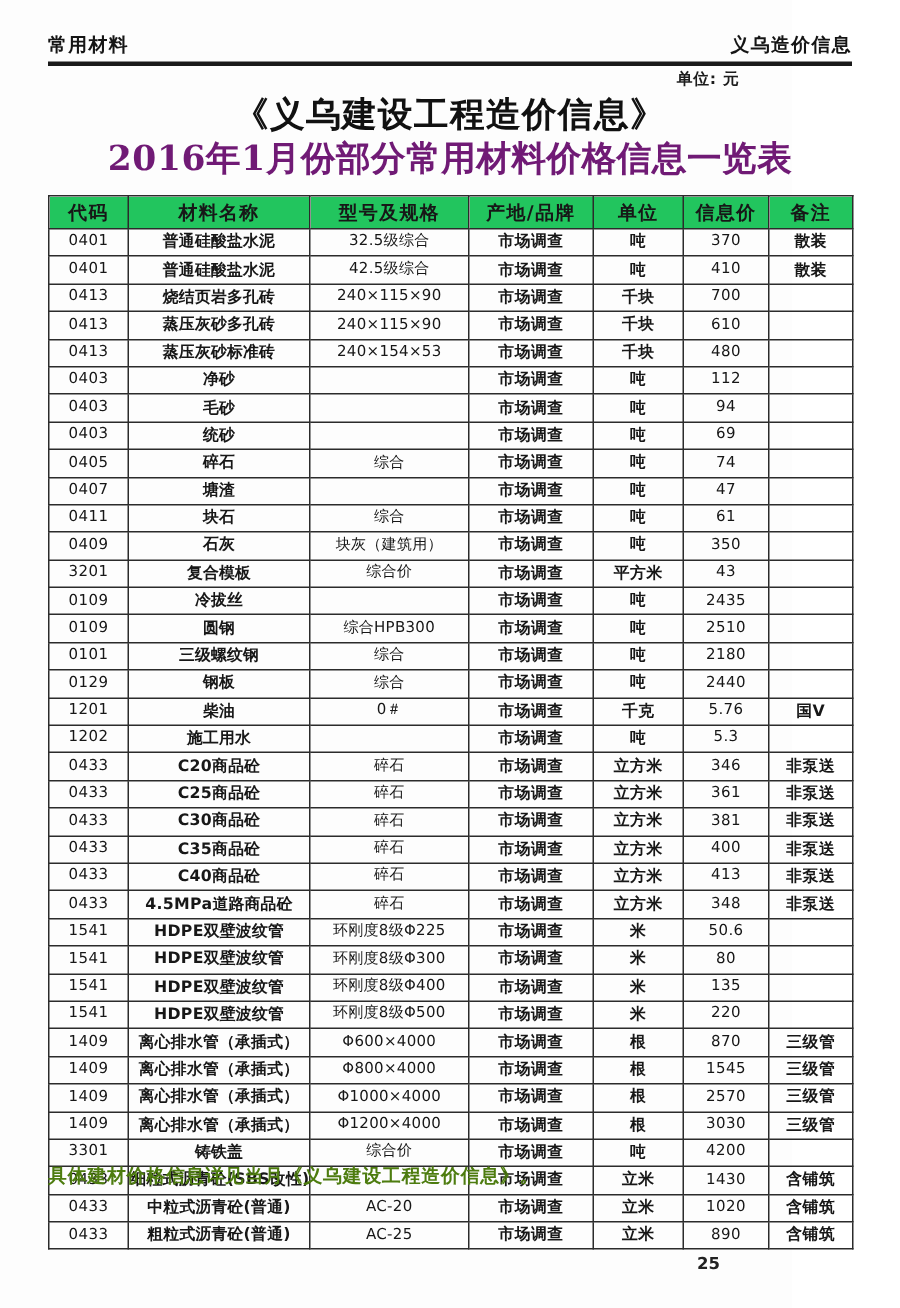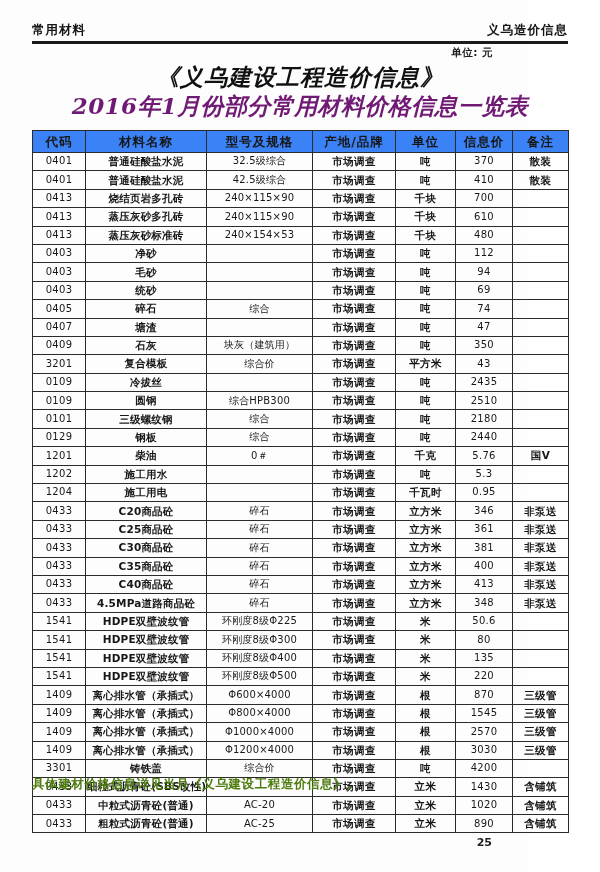--- a/index.html
+++ b/index.html
@@ -56,21 +56,20 @@
     letter-spacing: 0.5px;
   }
 
   
   .title-block {
     position: absolute;
     left: 0;
     top: 64px;
     width: 600px;
     text-align: center;
-    font-style: italic;
   }
   .title-main {
     font-family: "DejaVu Serif", "Liberation Serif", serif;
     font-size: 23px;
     font-weight: bold;
     letter-spacing: 1px;
     line-height: 1.15;
     color: #111;
   }
   .title-sub {
@@ -106,21 +105,21 @@
     padding: 0 1px;
     overflow: hidden;
     white-space: nowrap;
     color: #171717;
   }
   table.pricelist thead th {
     font-size: 12.5px;
     font-weight: bold;
     height: 21px;
     letter-spacing: 1px;
-    background: #3b82f6;
+    background: #22c55e;
   }
   td.c-code    { font-size: 10px; letter-spacing: 0.3px; }
   td.c-name    { font-size: 10.5px; font-weight: bold; letter-spacing: 0.2px; }
   td.c-spec    { font-size: 10px; letter-spacing: 0.2px; }
   td.c-origin  { font-size: 10.5px; font-weight: bold; letter-spacing: 0.4px; }
   td.c-unit    { font-size: 10.5px; font-weight: bold; letter-spacing: 0.4px; }
   td.c-price   { font-size: 10px; letter-spacing: 0.3px; }
   td.c-remark  { font-size: 10.5px; font-weight: bold; letter-spacing: 0.4px; }
 
   
@@ -137,21 +136,21 @@
     position: absolute;
     left: 32px;
     top: 776px;
     font-size: 12.5px;
     font-weight: bold;
     letter-spacing: 0.6px;
     color: #4d7c0f;
   }
   .page-number {
     position: absolute;
-    right: 36px;
+    right: 48px;
     bottom: 23px;
     font-size: 11px;
     font-weight: bold;
     color: #222;
   }
 </style>
 </head>
 <body>
 
 <div class="page">
@@ -276,20 +275,29 @@
           <tr>
             <td class="c-code">0407</td>
             <td class="c-name">塘渣</td>
             <td class="c-spec"></td>
             <td class="c-origin">市场调查</td>
             <td class="c-unit">吨</td>
             <td class="c-price">47</td>
             <td class="c-remark"></td>
           </tr>
           <tr>
+            <td class="c-code">0411</td>
+            <td class="c-name">块石</td>
+            <td class="c-spec">综合</td>
+            <td class="c-origin">市场调查</td>
+            <td class="c-unit">吨</td>
+            <td class="c-price">61</td>
+            <td class="c-remark"></td>
+          </tr>
+          <tr>
             <td class="c-code">0409</td>
             <td class="c-name">石灰</td>
             <td class="c-spec">块灰（建筑用）</td>
             <td class="c-origin">市场调查</td>
             <td class="c-unit">吨</td>
             <td class="c-price">350</td>
             <td class="c-remark"></td>
           </tr>
           <tr>
             <td class="c-code">3201</td>
@@ -348,29 +356,20 @@
           <tr>
             <td class="c-code">1202</td>
             <td class="c-name">施工用水</td>
             <td class="c-spec"></td>
             <td class="c-origin">市场调查</td>
             <td class="c-unit">吨</td>
             <td class="c-price">5.3</td>
             <td class="c-remark"></td>
           </tr>
           <tr>
-            <td class="c-code">1204</td>
-            <td class="c-name">施工用电</td>
-            <td class="c-spec"></td>
-            <td class="c-origin">市场调查</td>
-            <td class="c-unit">千瓦时</td>
-            <td class="c-price">0.95</td>
-            <td class="c-remark"></td>
-          </tr>
-          <tr>
             <td class="c-code">0433</td>
             <td class="c-name">C20商品砼</td>
             <td class="c-spec">碎石</td>
             <td class="c-origin">市场调查</td>
             <td class="c-unit">立方米</td>
             <td class="c-price">346</td>
             <td class="c-remark">非泵送</td>
           </tr>
           <tr>
             <td class="c-code">0433</td>

